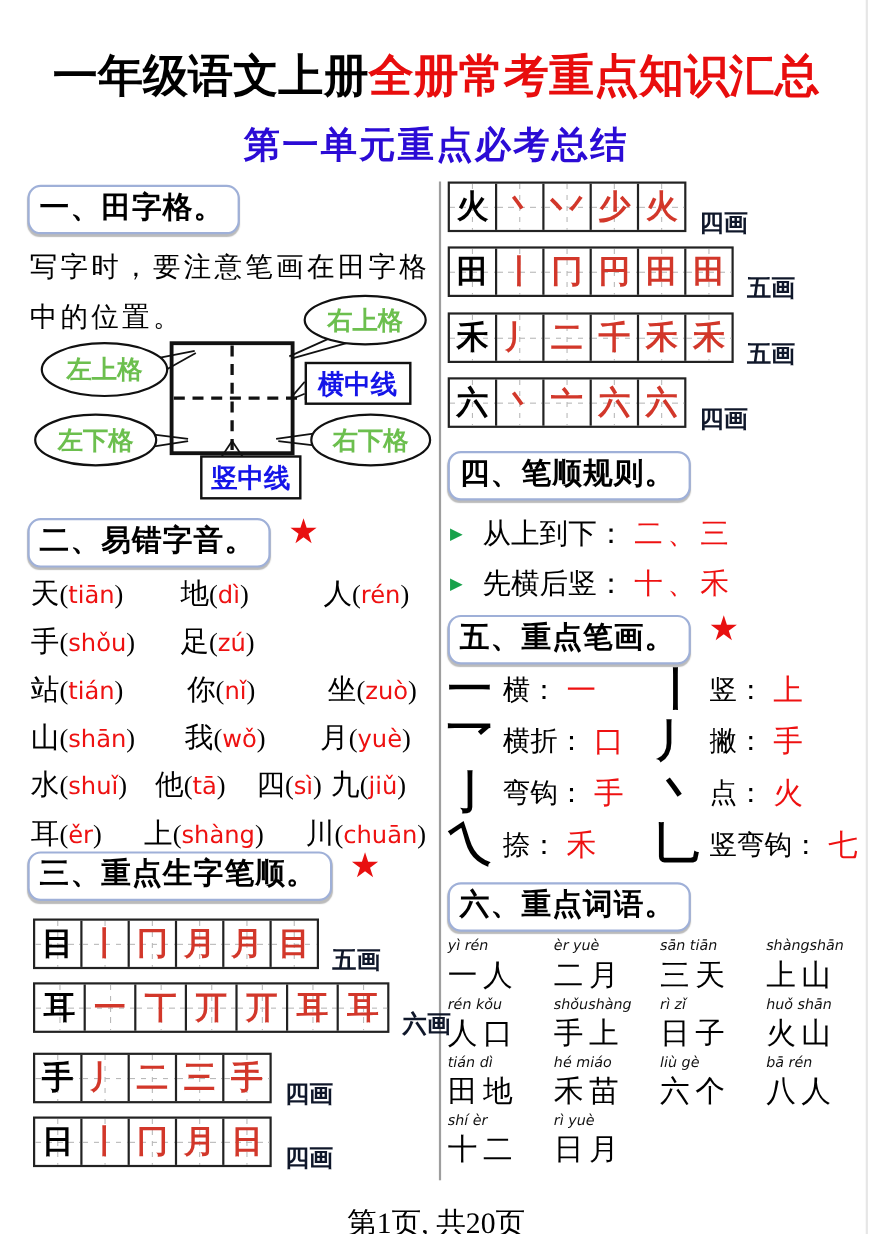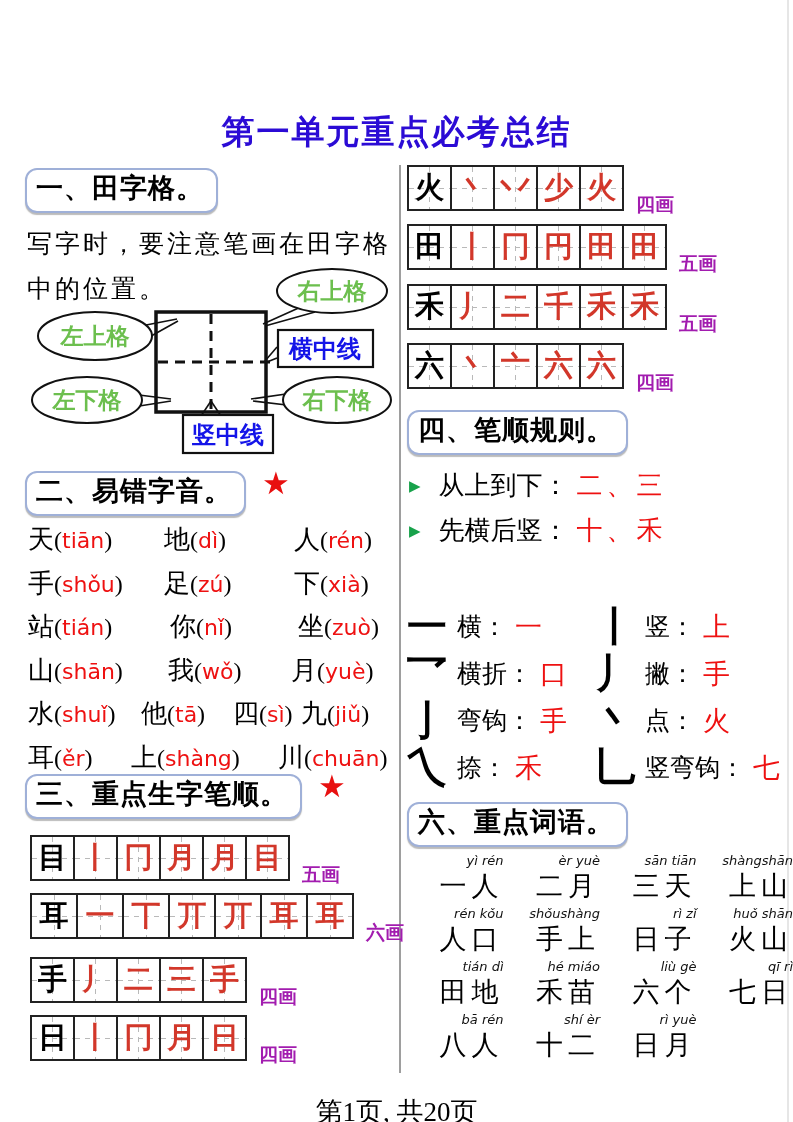--- a/index.html
+++ b/index.html
@@ -32,43 +32,44 @@
   .stroke-row{position:absolute;display:flex;align-items:flex-end;}
   .stbl{display:inline-flex;border:2.5px solid #222;background:#fff;}
   .cell{width:41px;height:42px;display:flex;align-items:center;justify-content:center;
         border-left:2px solid #222;font-size:29px;font-weight:bold;
         background-image:repeating-linear-gradient(to right,#b9b9b9 0 5px,transparent 5px 10px),
                          repeating-linear-gradient(to bottom,#b9b9b9 0 5px,transparent 5px 10px);
         background-size:100% 1px,1px 100%;background-position:0 50%,50% 0;background-repeat:no-repeat;}
   .cell:first-child{border-left:none;color:#000;}
   .cell.red{color:#d2372a;}
   .w44 .cell{width:44px;}
-  .count{color:#a21caf;font-size:19px;margin-left:12px;transform:translateY(7px);
+  .count{color:#0f172a;font-size:22px;margin-left:12px;transform:translateY(7px);
         font-weight:bold;white-space:nowrap;}
   .rules{position:absolute;top:463px;left:2px;}
   .rule{display:flex;align-items:center;height:45px;font-size:26px;white-space:nowrap;}
   .tri{color:#18a24b;font-size:15px;margin-right:18px;}
   .rex{color:#ee1111;margin-left:8px;letter-spacing:4px;}
   .bihua{position:absolute;top:603px;left:0;display:grid;grid-template-columns:188px 198px;}
   .bh{display:flex;align-items:center;height:47px;white-space:nowrap;}
   .bg{width:50px;font-size:40px;font-weight:bold;line-height:42px;}
   .bn{font-size:25px;}
   .bx{color:#ee1111;font-size:27px;margin-left:8px;}
   .words{position:absolute;top:853px;left:0;width:386px;display:grid;
-        grid-template-columns:repeat(4,1fr);grid-auto-rows:53px;text-align:right;}
+        grid-template-columns:repeat(4,1fr);grid-auto-rows:53px;text-align:left;}
   .wpy{display:block;font-family:"DejaVu Sans",sans-serif;font-style:italic;
         font-size:13px;color:#111;line-height:16px;}
   .wd{font-size:27px;letter-spacing:5px;line-height:34px;}
   .footer{position:absolute;top:1078px;left:0;width:100%;text-align:center;font-size:27px;margin-top:16px;}
 </style>
 </head>
 <body>
 
 <div class="page">
 
+  <div class="page-title"><span class="t-black">一年级语文上册</span><span class="t-red">全册常考重点知识汇总</span></div>
   <div class="subtitle">第一单元重点必考总结</div>
   <div class="divider"></div>
   <div class="edge-r"></div>
 
   <div class="col-left">
 
     <div class="sec-wrap" style="top:168px">
       <span class="sec-title">一、田字格。</span>
     </div>
 
@@ -116,21 +117,20 @@
 
     <div class="pyrows">
       <div class="pyrow" style="grid-template-columns:136px 130px auto">
         <span><span>天</span><span class="pa">(</span><span class="py">tiān</span><span class="pa">)</span></span>
         <span><span>地</span><span class="pa">(</span><span class="py">dì</span><span class="pa">)</span></span>
         <span><span>人</span><span class="pa">(</span><span class="py">rén</span><span class="pa">)</span></span>
       </div>
       <div class="pyrow" style="grid-template-columns:136px 130px auto">
         <span><span>手</span><span class="pa">(</span><span class="py">shǒu</span><span class="pa">)</span></span>
         <span><span>足</span><span class="pa">(</span><span class="py">zú</span><span class="pa">)</span></span>
-        <span><span>下</span><span class="pa">(</span><span class="py">xià</span><span class="pa">)</span></span>
       </div>
       <div class="pyrow" style="grid-template-columns:142px 128px auto">
         <span><span>站</span><span class="pa">(</span><span class="py">tián</span><span class="pa">)</span></span>
         <span><span>你</span><span class="pa">(</span><span class="py">nǐ</span><span class="pa">)</span></span>
         <span><span>坐</span><span class="pa">(</span><span class="py">zuò</span><span class="pa">)</span></span>
       </div>
       <div class="pyrow" style="grid-template-columns:140px 123px auto">
         <span><span>山</span><span class="pa">(</span><span class="py">shān</span><span class="pa">)</span></span>
         <span><span>我</span><span class="pa">(</span><span class="py">wǒ</span><span class="pa">)</span></span>
         <span><span>月</span><span class="pa">(</span><span class="py">yuè</span><span class="pa">)</span></span>
@@ -260,20 +260,24 @@
         <span>从上到下：</span>
         <span class="rex">二、三</span>
       </div>
       <div class="rule">
         <span class="tri">▶</span>
         <span>先横后竖：</span>
         <span class="rex">十、禾</span>
       </div>
     </div>
 
+    <div class="sec-wrap" style="top:553px">
+      <span class="sec-title">五、重点笔画。</span>
+      <span class="star">★</span>
+    </div>
 
     <div class="bihua">
       <div class="bh">
           <span class="bg">一</span>
           <span class="bn">横：</span>
           <span class="bx">一</span>
         </div>
       <div class="bh">
           <span class="bg">丨</span>
           <span class="bn">竖：</span>
@@ -320,21 +324,20 @@
       <div class="wc"><span class="wpy">èr yuè</span><span class="wd">二月</span></div>
       <div class="wc"><span class="wpy">sān tiān</span><span class="wd">三天</span></div>
       <div class="wc"><span class="wpy">shàngshān</span><span class="wd">上山</span></div>
       <div class="wc"><span class="wpy">rén kǒu</span><span class="wd">人口</span></div>
       <div class="wc"><span class="wpy">shǒushàng</span><span class="wd">手上</span></div>
       <div class="wc"><span class="wpy">rì zǐ</span><span class="wd">日子</span></div>
       <div class="wc"><span class="wpy">huǒ shān</span><span class="wd">火山</span></div>
       <div class="wc"><span class="wpy">tián dì</span><span class="wd">田地</span></div>
       <div class="wc"><span class="wpy">hé miáo</span><span class="wd">禾苗</span></div>
       <div class="wc"><span class="wpy">liù gè</span><span class="wd">六个</span></div>
-      <div class="wc"><span class="wpy">qī rì</span><span class="wd">七日</span></div>
       <div class="wc"><span class="wpy">bā rén</span><span class="wd">八人</span></div>
       <div class="wc"><span class="wpy">shí èr</span><span class="wd">十二</span></div>
       <div class="wc"><span class="wpy">rì yuè</span><span class="wd">日月</span></div>
     </div>
 
   </div>
 
   <div class="footer">第1页, 共20页</div>
 
 </div>

